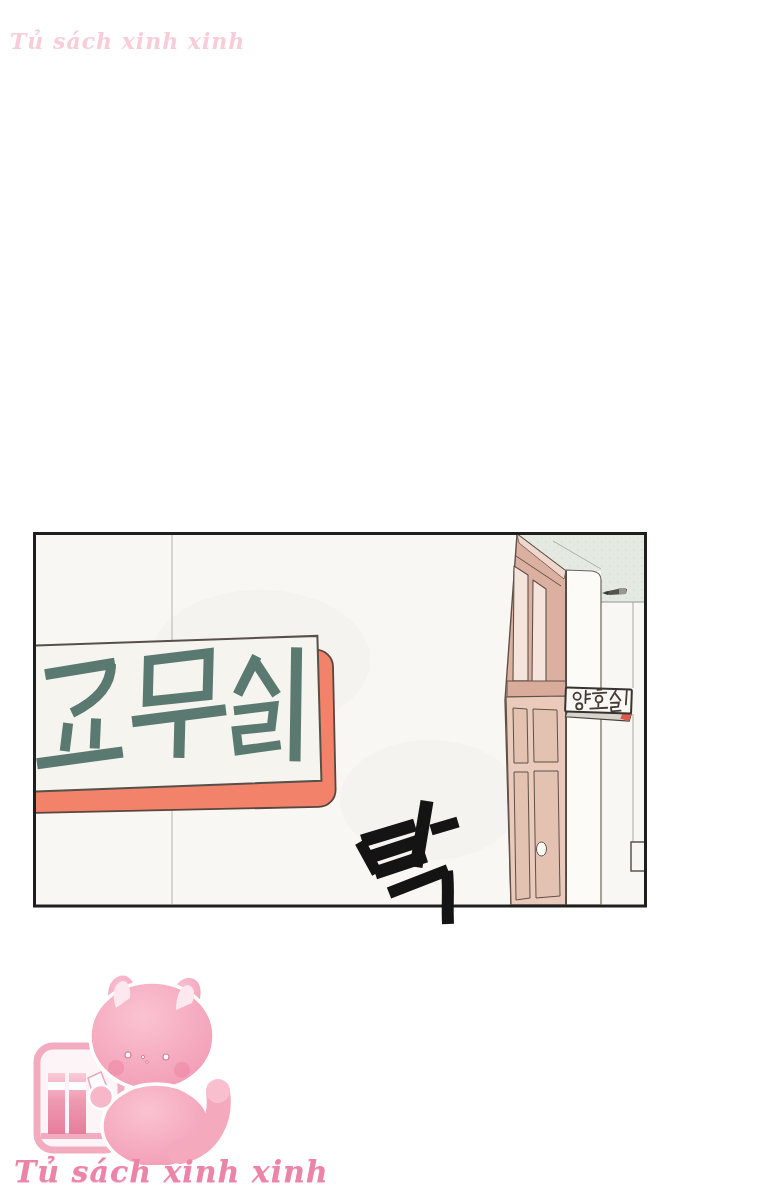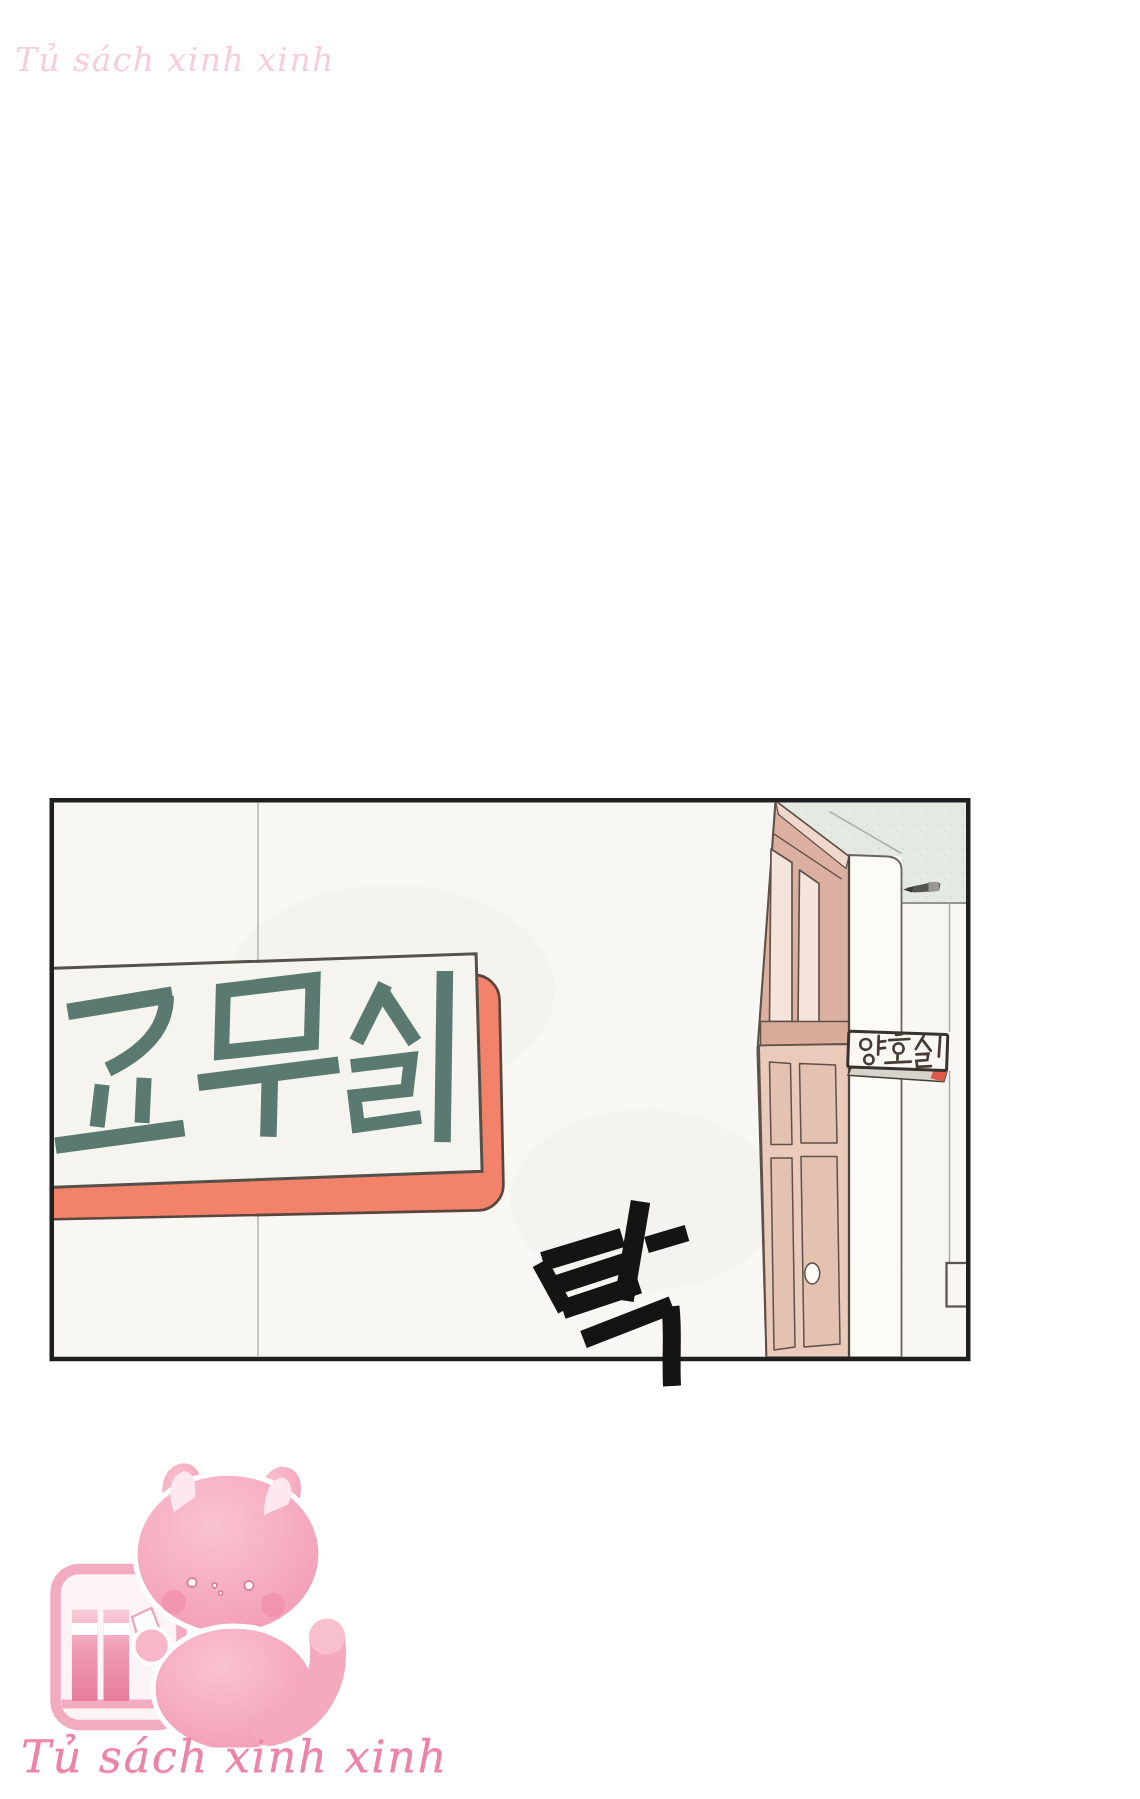--- a/index.html
+++ b/index.html
@@ -1,21 +1,21 @@
 <!DOCTYPE html>
 <html><head>
 <meta charset="utf-8">
 <style>
   html,body{margin:0;padding:0;}
   body{
     width:760px;height:1199px;position:relative;background:#ffffff;overflow:hidden;
     font-family:"DejaVu Serif","Liberation Serif",serif;
   }
   .watermark{
-    position:absolute;font-style:italic;font-weight:normal;letter-spacing:1px;
+    position:absolute;font-style:italic;font-weight:bold;letter-spacing:1px;
     font-family:"DejaVu Serif","Liberation Serif",serif;white-space:nowrap;
   }
   .watermark.top{left:10px;top:28px;font-size:22px;color:#f8cdda;}
   .watermark.bottom{left:14px;top:1154px;font-size:30px;color:#ec84a8;
     text-shadow:0 1px 0 #f8c6d6;}
   #panel-art{position:absolute;left:0;top:500px;}
   #logo-art{position:absolute;left:28px;top:960px;}
 </style>
 </head>
 <body>

